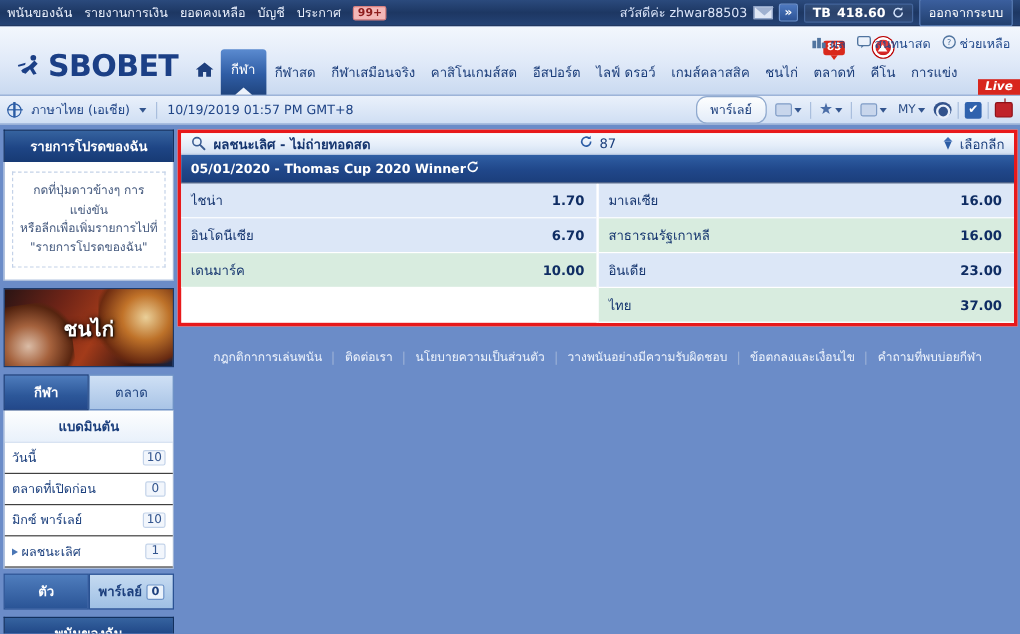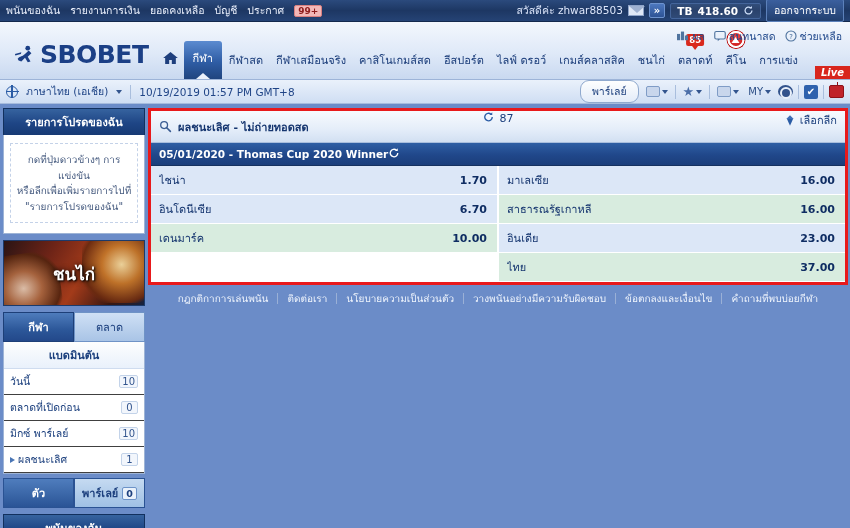--- a/index.html
+++ b/index.html
@@ -224,21 +224,21 @@
   .bt.active { background: linear-gradient(to bottom,#4f7dbd,#2a5496); color:#fff; }
   .bt.inactive { background: linear-gradient(to bottom,#c5daf1,#9fc0e4); color:#1c3f7d;
     display:flex; align-items:center; justify-content:center; gap:4px; }
   .bt .pcount { background:#eaf2fb; border:1px solid #6d93c8; border-radius:2px;
     font-size:9.5px; padding: 0 3px; color:#1c3f7d; }
 
   
   .main { flex:1; padding: 4px 2px 0 0; }
   .redbox { border: 3px solid #e8191b; background:#fff; }
   .mh {
-    display:flex; height: 32px; padding: 0 8px;
+    display:flex; align-items:center; height: 18px; padding: 0 8px;
     background: linear-gradient(to bottom,#f7fafe 0%, #e4edf9 60%, #d2e0f2 100%);
     border-bottom: 1px solid #a9bedd; position:relative;
   }
   .mh-left { display:flex; align-items:center; gap:6px; font-size:11px; color:#15356f; font-weight:bold;}
   .magnifier { width:13px;height:13px; display:inline-block; }
   .mh-center { position:absolute; left:50%; transform:translateX(-50%);
     display:flex; align-items:center; gap:5px; font-size:11px; color:#1a3e7c; }
   .mh-right { position:absolute; right:8px; display:flex; align-items:center; gap:4px;
     font-size:11px; color:#1a3e7c; cursor:pointer; }
   .shuttle { width:12px; height:13px; position:relative; display:inline-block; }
@@ -261,21 +261,21 @@
   .odds-row .team { white-space:nowrap; overflow:hidden; text-overflow:ellipsis; }
   .odds-row .price { font-weight:bold; color:#0f2d63; }
 
   
   .footer-links {
     display:flex; align-items:center; justify-content:center; gap: 0px;
     padding: 8px 0 0; flex-wrap:wrap;
   }
   .footer-links a {
     color:#f0f5fd; font-size:10px; text-decoration:none; padding: 0 9px;
-    border-right: 1px solid #9ab0d6; white-space:nowrap; line-height:11px;
+    border-right: 1px solid #9ab0d6; white-space:nowrap; line-height:11px;margin-top:13px;
   }
   .footer-links a:last-child { border-right:none; }
 </style>
 </head>
 <body>
 
 <div id="app">
 
   <div class="topbar">
     <div class="topbar-left" id="topLinks">

